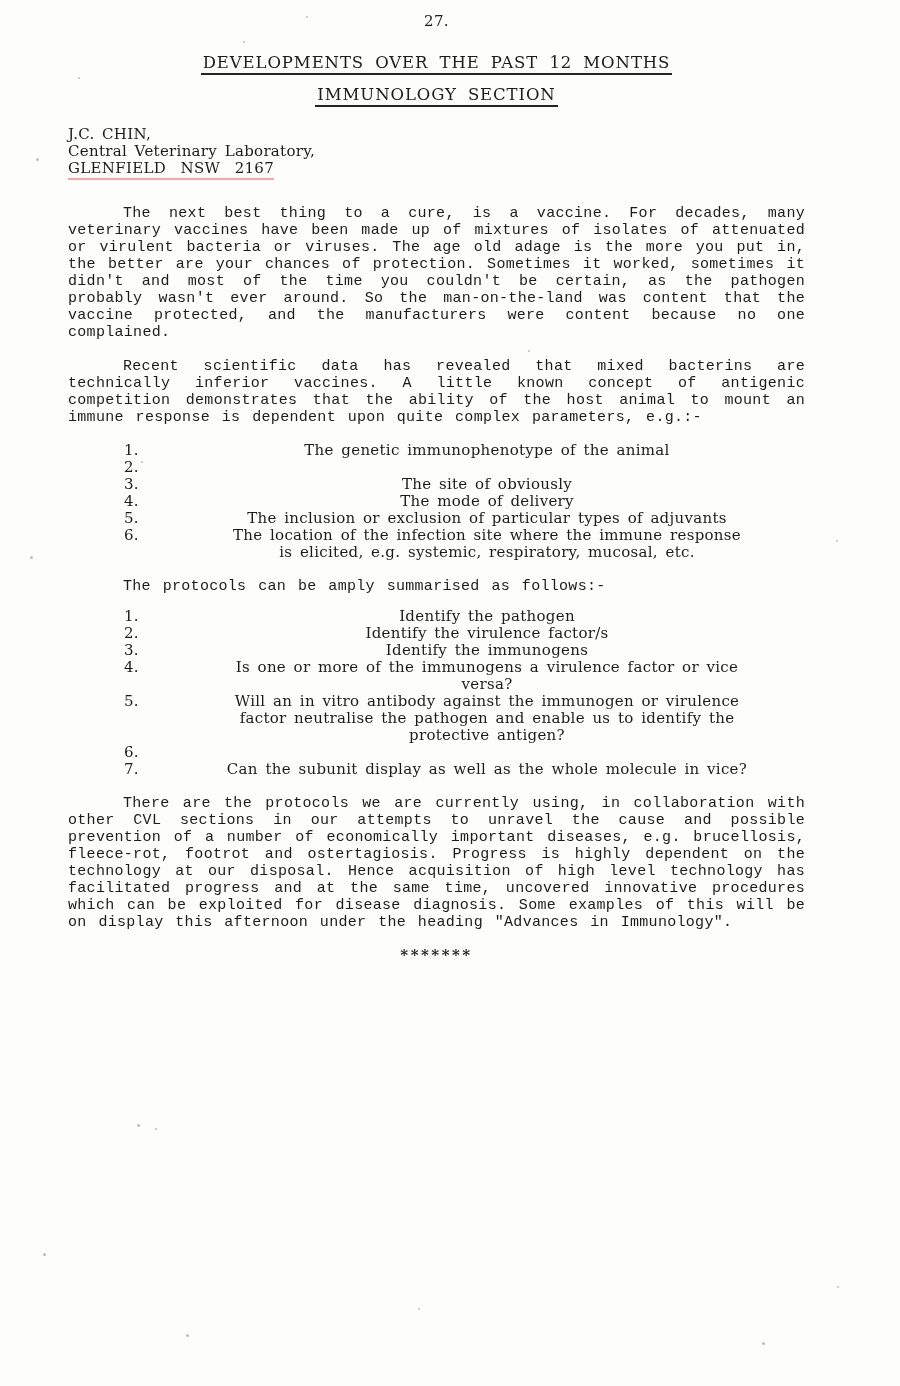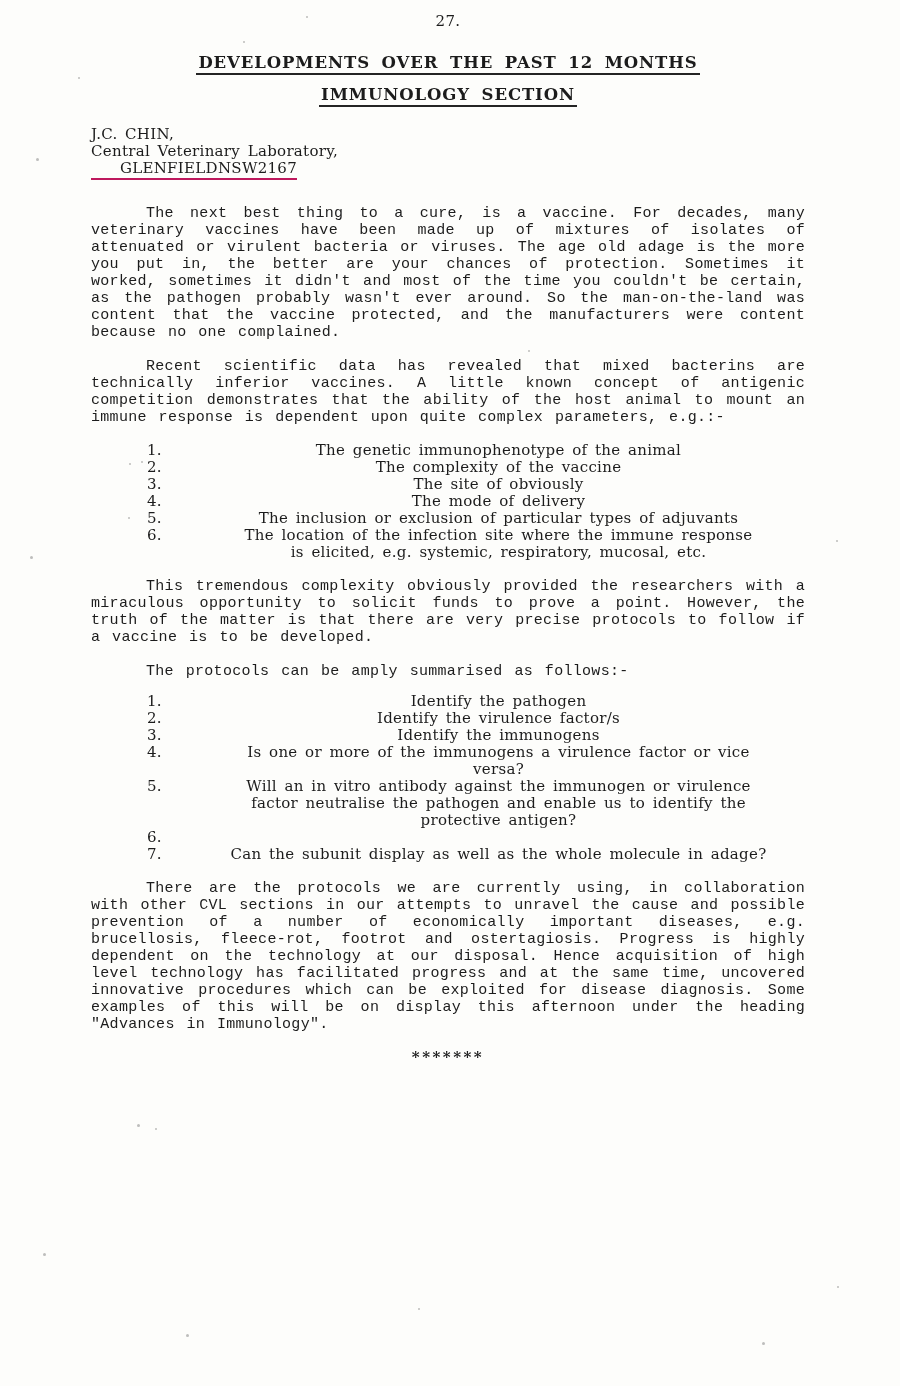--- a/index.html
+++ b/index.html
@@ -3,48 +3,48 @@
 <meta charset="utf-8">
 <style>
   html, body { margin: 0; padding: 0; background: #ffffff; }
   .page {
     position: relative;
     width: 900px;
     height: 1386px;
     box-sizing: border-box;
     background: #fdfdfb;
     color: #1c1c1c;
-    padding: 13px 95px 0 91px;
+    padding: 13px 95px 0 68px;
     font-family: "DejaVu Serif", "Liberation Serif", serif;
     font-size: 15px;
     line-height: 17px;
     letter-spacing: 0.3px;
     word-spacing: 2.5px;
     overflow: hidden;
   }
   .center { text-align: center; }
   .page-number { margin-top: 0; }
   .title-wrap { margin-top: 24px; }
   .subtitle-wrap { margin-top: 11px; }
   .heading {
     display: inline-block;
-    font-weight: bold;
+    font-weight: normal;
     font-size: 16.5px;
     letter-spacing: 0.9px;
     word-spacing: 5px;
     border-bottom: 2.4px solid #242424;
     padding: 0 2px 2px 2px;
   }
   .author-block { margin-top: 19px; }
   .author-block > div { min-height: 17px; }
   .address {
     display: flex;
-    justify-content: flex-end;
+    justify-content: space-between;
     width: 206px;
-    border-bottom: 2px solid #be185d;
+    border-bottom: 2px solid #fca5a5;
     padding-bottom: 1px;
   }
   .para {
     margin: 17px 0 0 0;
     text-align: justify;
     text-indent: 55px;
     font-family: Liberation Mono, monospace;
   }
   .list { margin-top: 16px; }
   .list.tight { margin-top: 13px; }
@@ -90,42 +90,40 @@
 
   <p class="para">Recent scientific data has revealed that mixed bacterins are technically inferior vaccines.  A little known concept of antigenic competition demonstrates that the ability of the host animal to mount an immune response is dependent upon quite complex parameters, e.g.:-</p>
 
   <div class="list">
     <div class="list-row">
       <span class="num">1.</span>
       <span class="item-text">The genetic immunophenotype of the animal</span>
     </div>
     <div class="list-row">
       <span class="num">2.</span>
-      <span class="item-text">The complexity of the vaccine</span>
     </div>
     <div class="list-row">
       <span class="num">3.</span>
       <span class="item-text">The site of obviously</span>
     </div>
     <div class="list-row">
       <span class="num">4.</span>
       <span class="item-text">The mode of delivery</span>
     </div>
     <div class="list-row">
       <span class="num">5.</span>
       <span class="item-text">The inclusion or exclusion of particular types of adjuvants</span>
     </div>
     <div class="list-row">
       <span class="num">6.</span>
       <span class="item-text">The location of the infection site where the immune response
 is elicited, e.g. systemic, respiratory, mucosal, etc.</span>
     </div>
   </div>
 
-  <p class="para">This tremendous complexity obviously provided the researchers with a miraculous opportunity to solicit funds to prove a point.  However, the truth of the matter is that there are very precise protocols to follow if a vaccine is to be developed.</p>
 
   <p class="para">The protocols can be amply summarised as follows:-</p>
 
   <div class="list tight">
     <div class="list-row">
       <span class="num">1.</span>
       <span class="item-text"><span>Identify the pathogen</span><span class="u-il"></span><span></span></span>
     </div>
     <div class="list-row">
       <span class="num">2.</span>
@@ -144,21 +142,21 @@
       <span class="num">5.</span>
       <span class="item-text"><span>Will an </span><span class="u-il">in vitro</span><span> antibody against the immunogen or virulence
 factor neutralise the pathogen and enable us to identify the
 protective antigen?</span></span>
     </div>
     <div class="list-row">
       <span class="num">6.</span>
     </div>
     <div class="list-row">
       <span class="num">7.</span>
-      <span class="item-text"><span>Can the subunit display as well as the whole molecule </span><span class="u-il">in adage</span><span>?</span></span>
+      <span class="item-text"><span>Can the subunit display as well as the whole molecule </span><span class="u-il">in vice</span><span>?</span></span>
     </div>
   </div>
 
   <p class="para">There are the protocols we are currently using, in collaboration with other CVL sections in our attempts to unravel the cause and possible prevention of a number of economically important diseases, e.g. brucellosis, fleece-rot, footrot and ostertagiosis.  Progress is highly dependent on the technology at our disposal.  Hence acquisition of high level technology has facilitated progress and at the same time, uncovered innovative procedures which can be exploited for disease diagnosis.  Some examples of this will be on display this afternoon under the heading "Advances in Immunology".</p>
 
   <div class="separator">*******</div>
 
   <i class="speck s2" style="left:306px;top:16px"></i>
   <i class="speck s2" style="left:243px;top:41px"></i>
   <i class="speck" style="left:36px;top:158px"></i>

